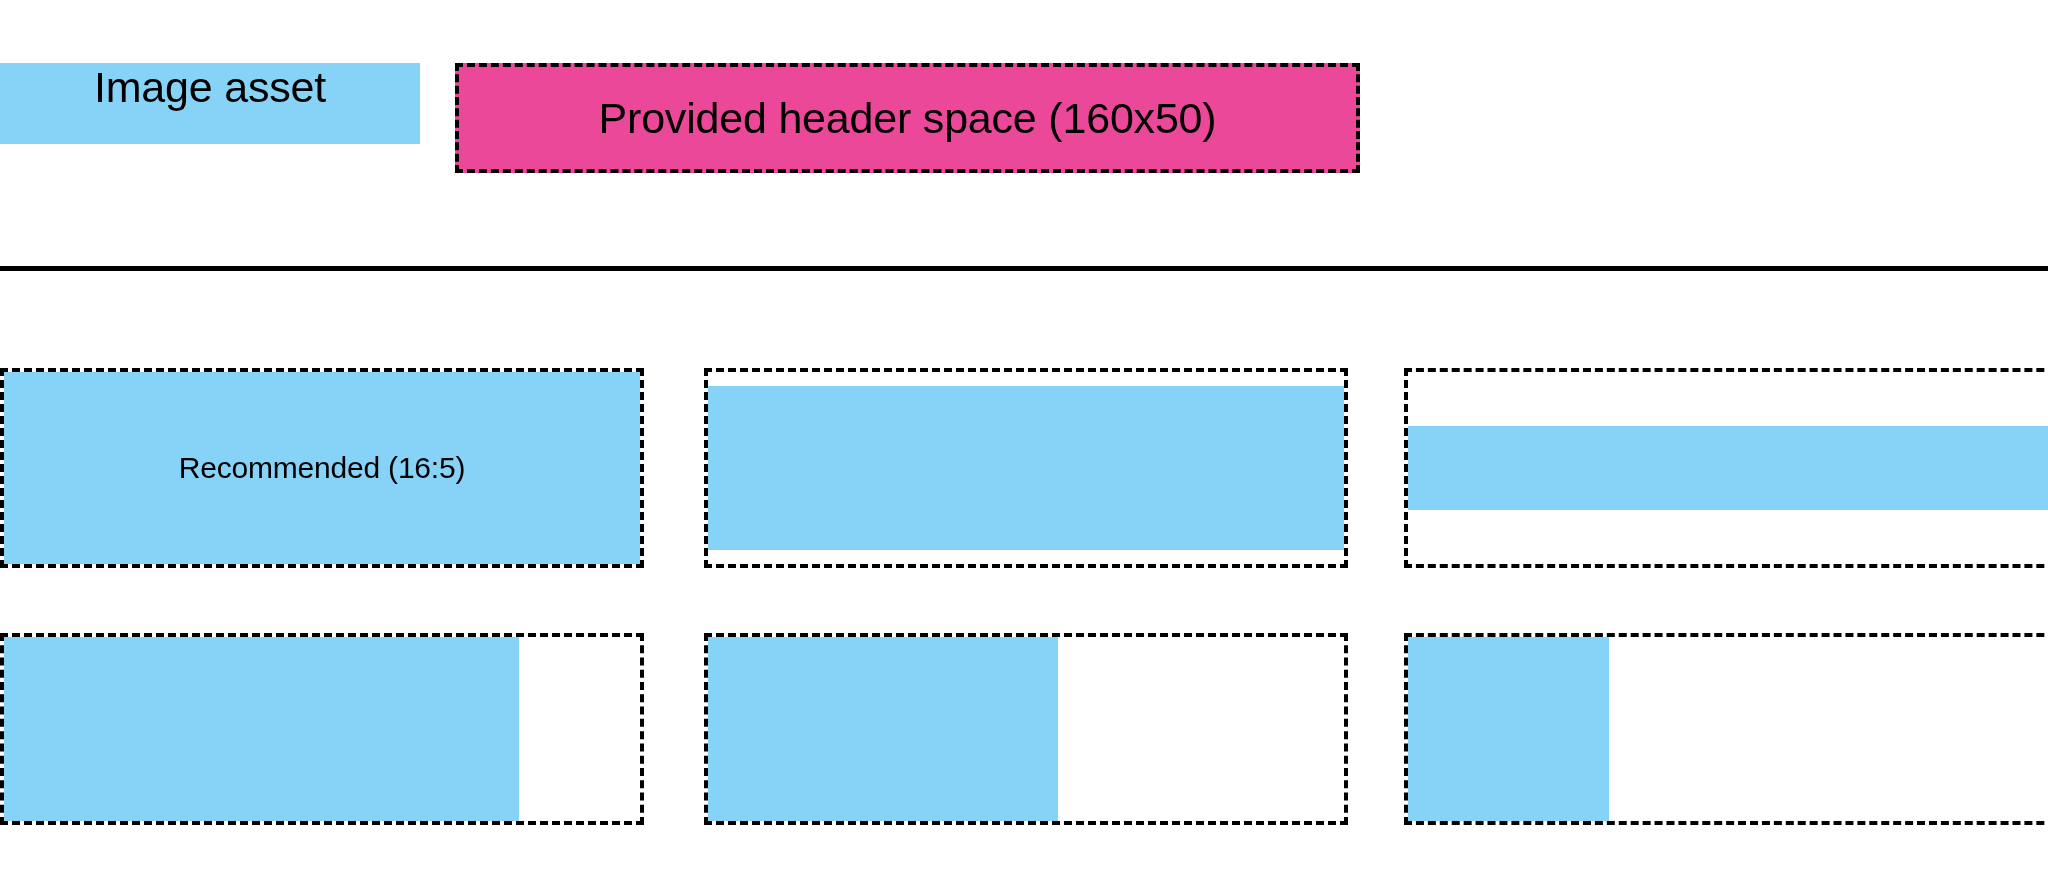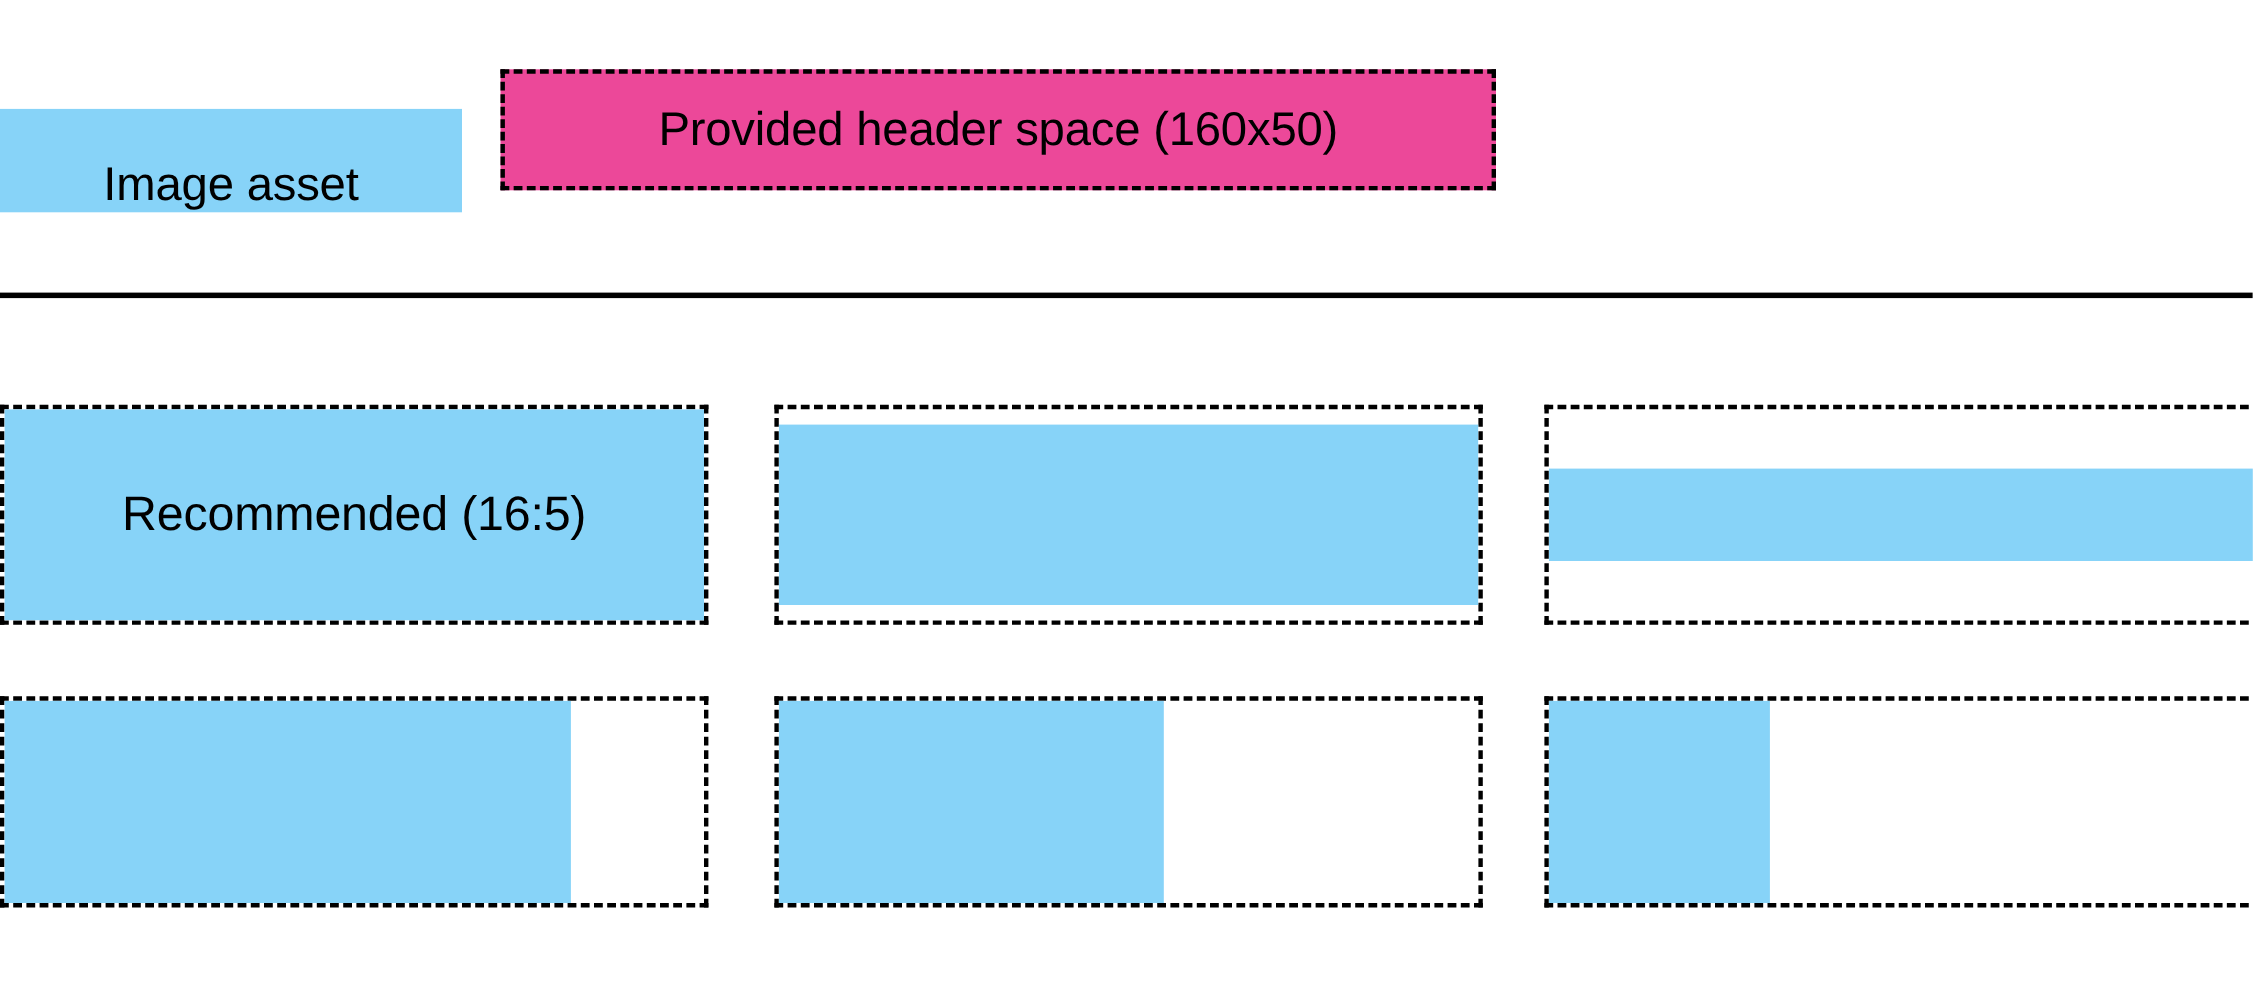--- a/index.html
+++ b/index.html
@@ -31,27 +31,26 @@
     top: 63px;
     width: 2048px;
     height: 110px;
   }
 
   .asset-swatch {
     position: absolute;
     left: 0;
     top: 0;
     width: 420px;
-    height: 94px;
+    height: 81px;
     background: #87d3f8;
     display: flex;
-    align-items: flex-end;
+    align-items: flex-start;
     justify-content: center;
     box-sizing: border-box;
-    margin-top: 36px;
   }
   .asset-swatch-label {
     font-size: 43px;
     color: #000000;
     letter-spacing: -0.2px;
     white-space: nowrap;
   }
 
   .header-space-box {
     position: absolute;
@@ -112,21 +111,21 @@
 
   .fill-label {
     position: absolute;
     left: 0;
     top: 0;
     width: 100%;
     height: 100%;
     display: flex;
     align-items: center;
     justify-content: center;
-    font-size: 44px;
+    font-size: 30px;
     color: #000000;
     letter-spacing: -0.2px;
     white-space: nowrap;
     pointer-events: none;
   }
 </style>
 </head>
 <body>
 
 <div id="stage">

